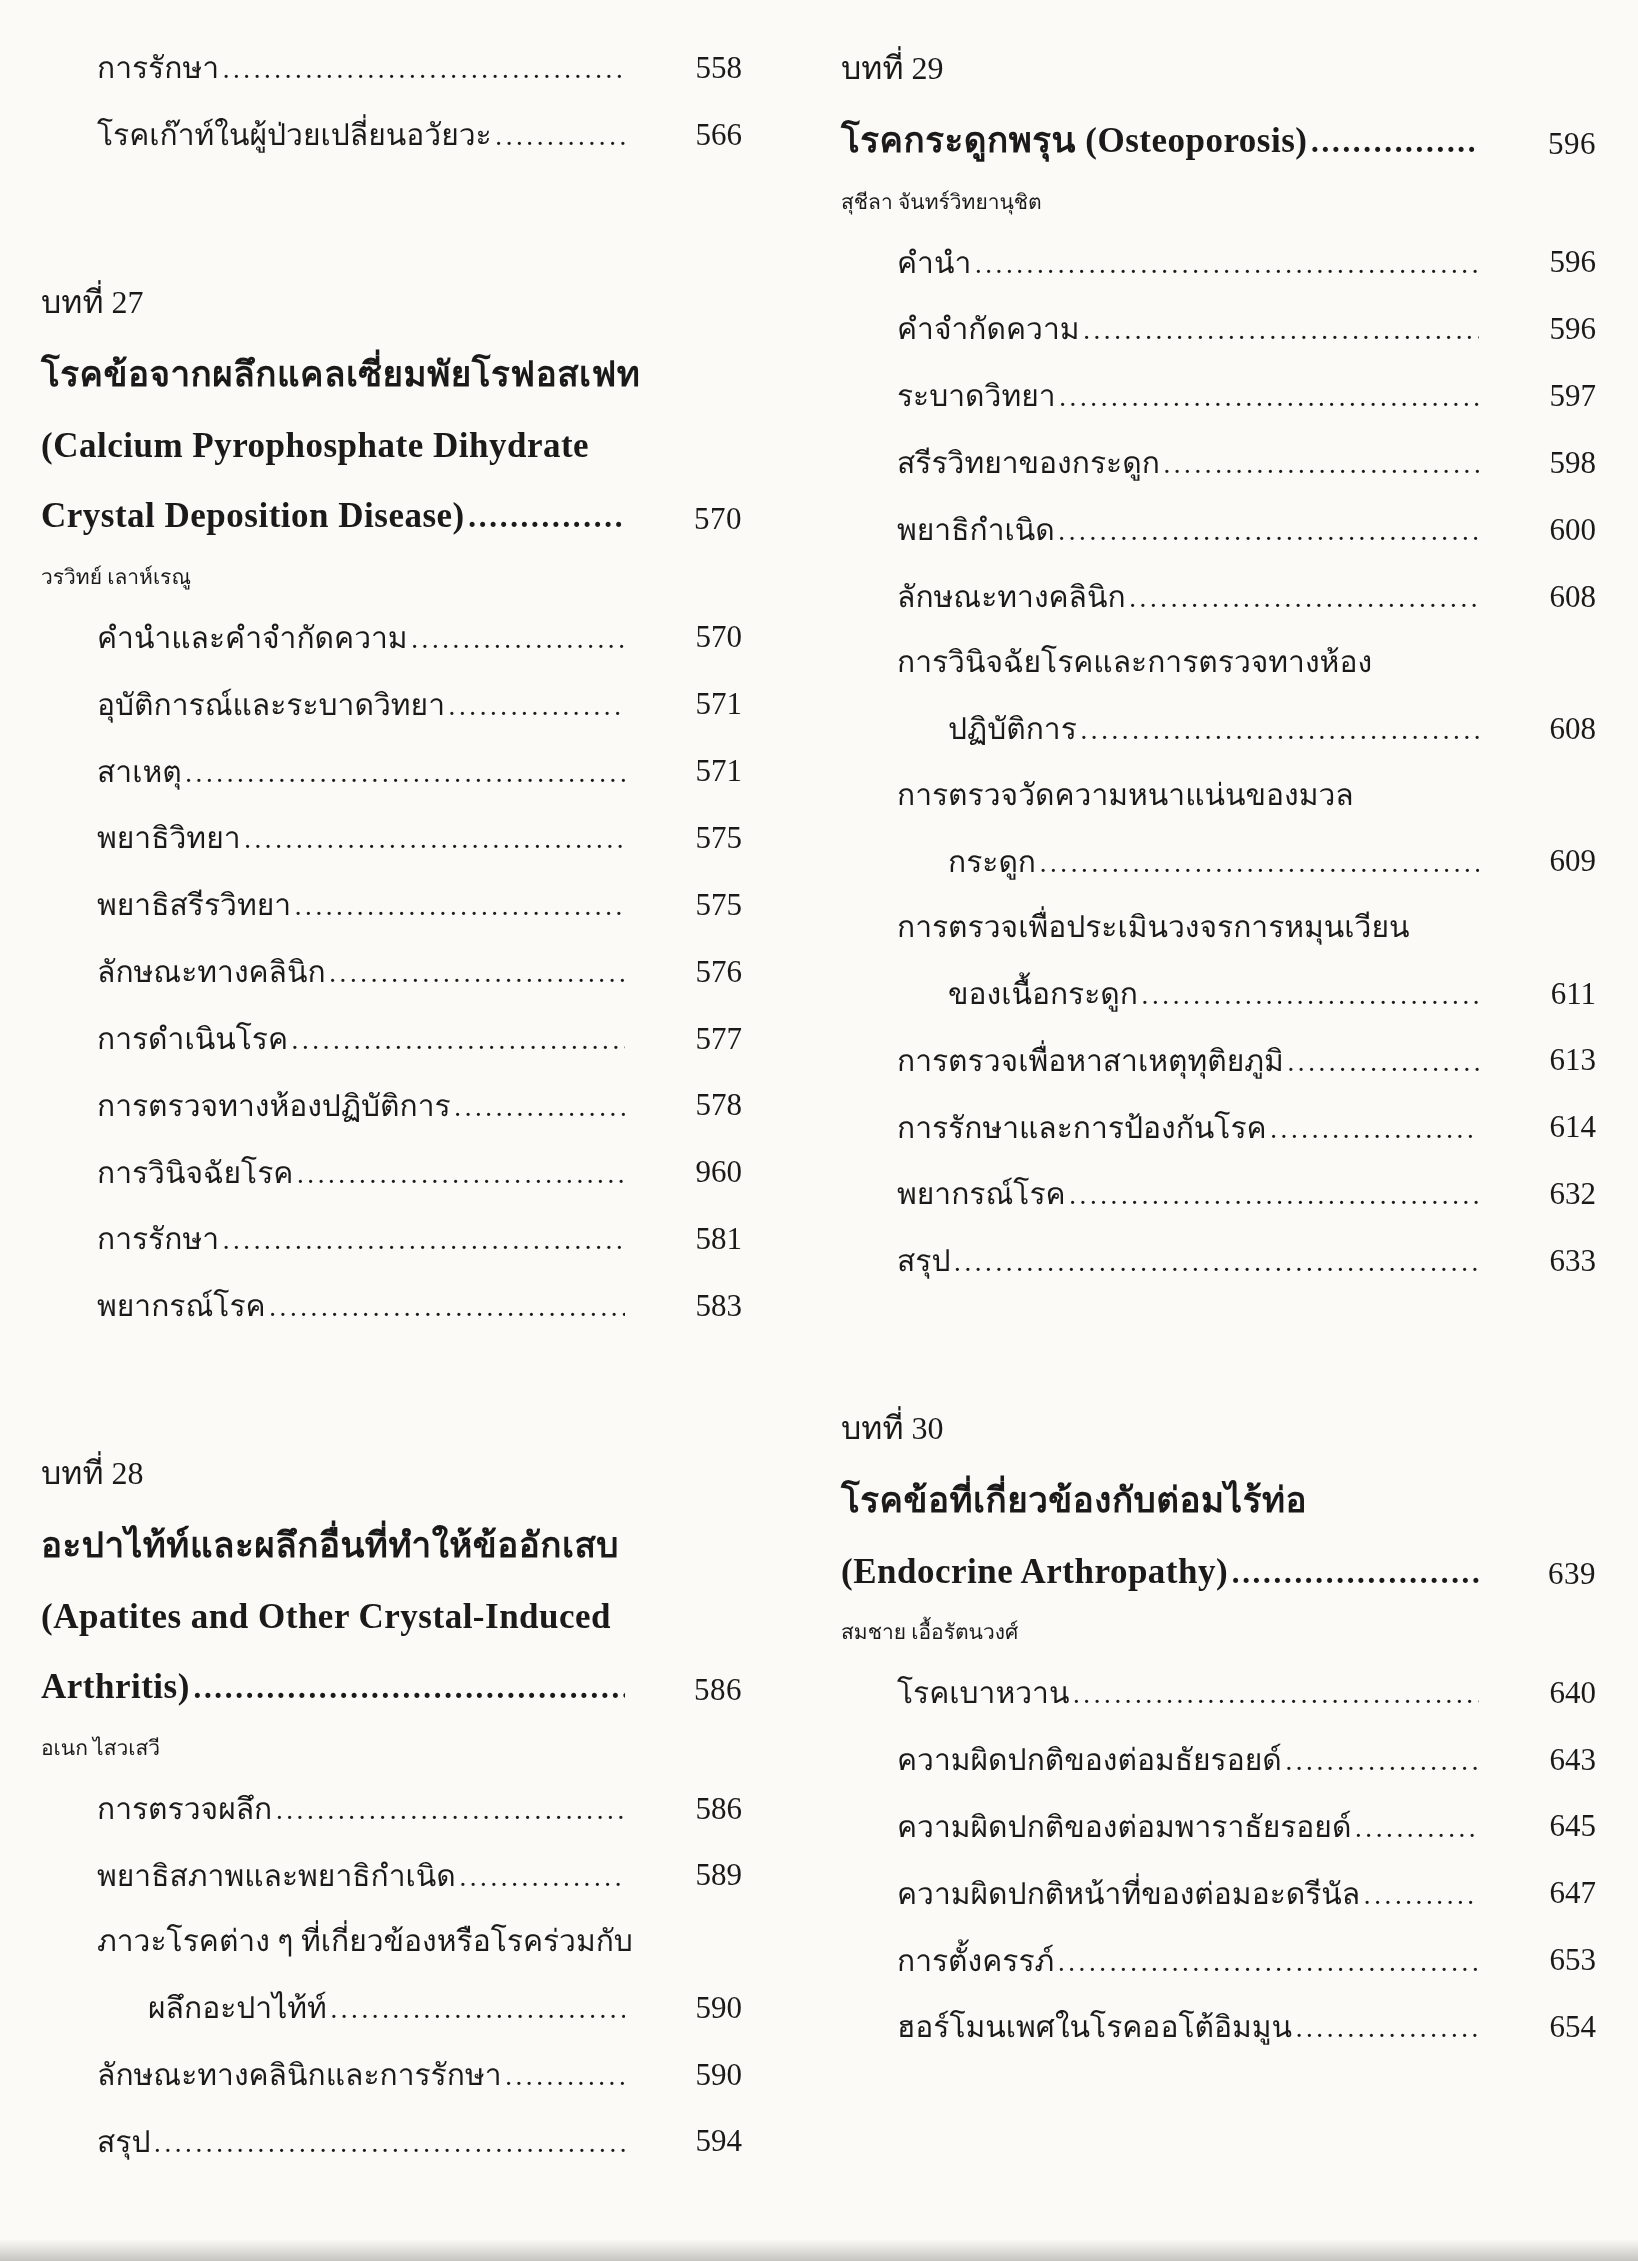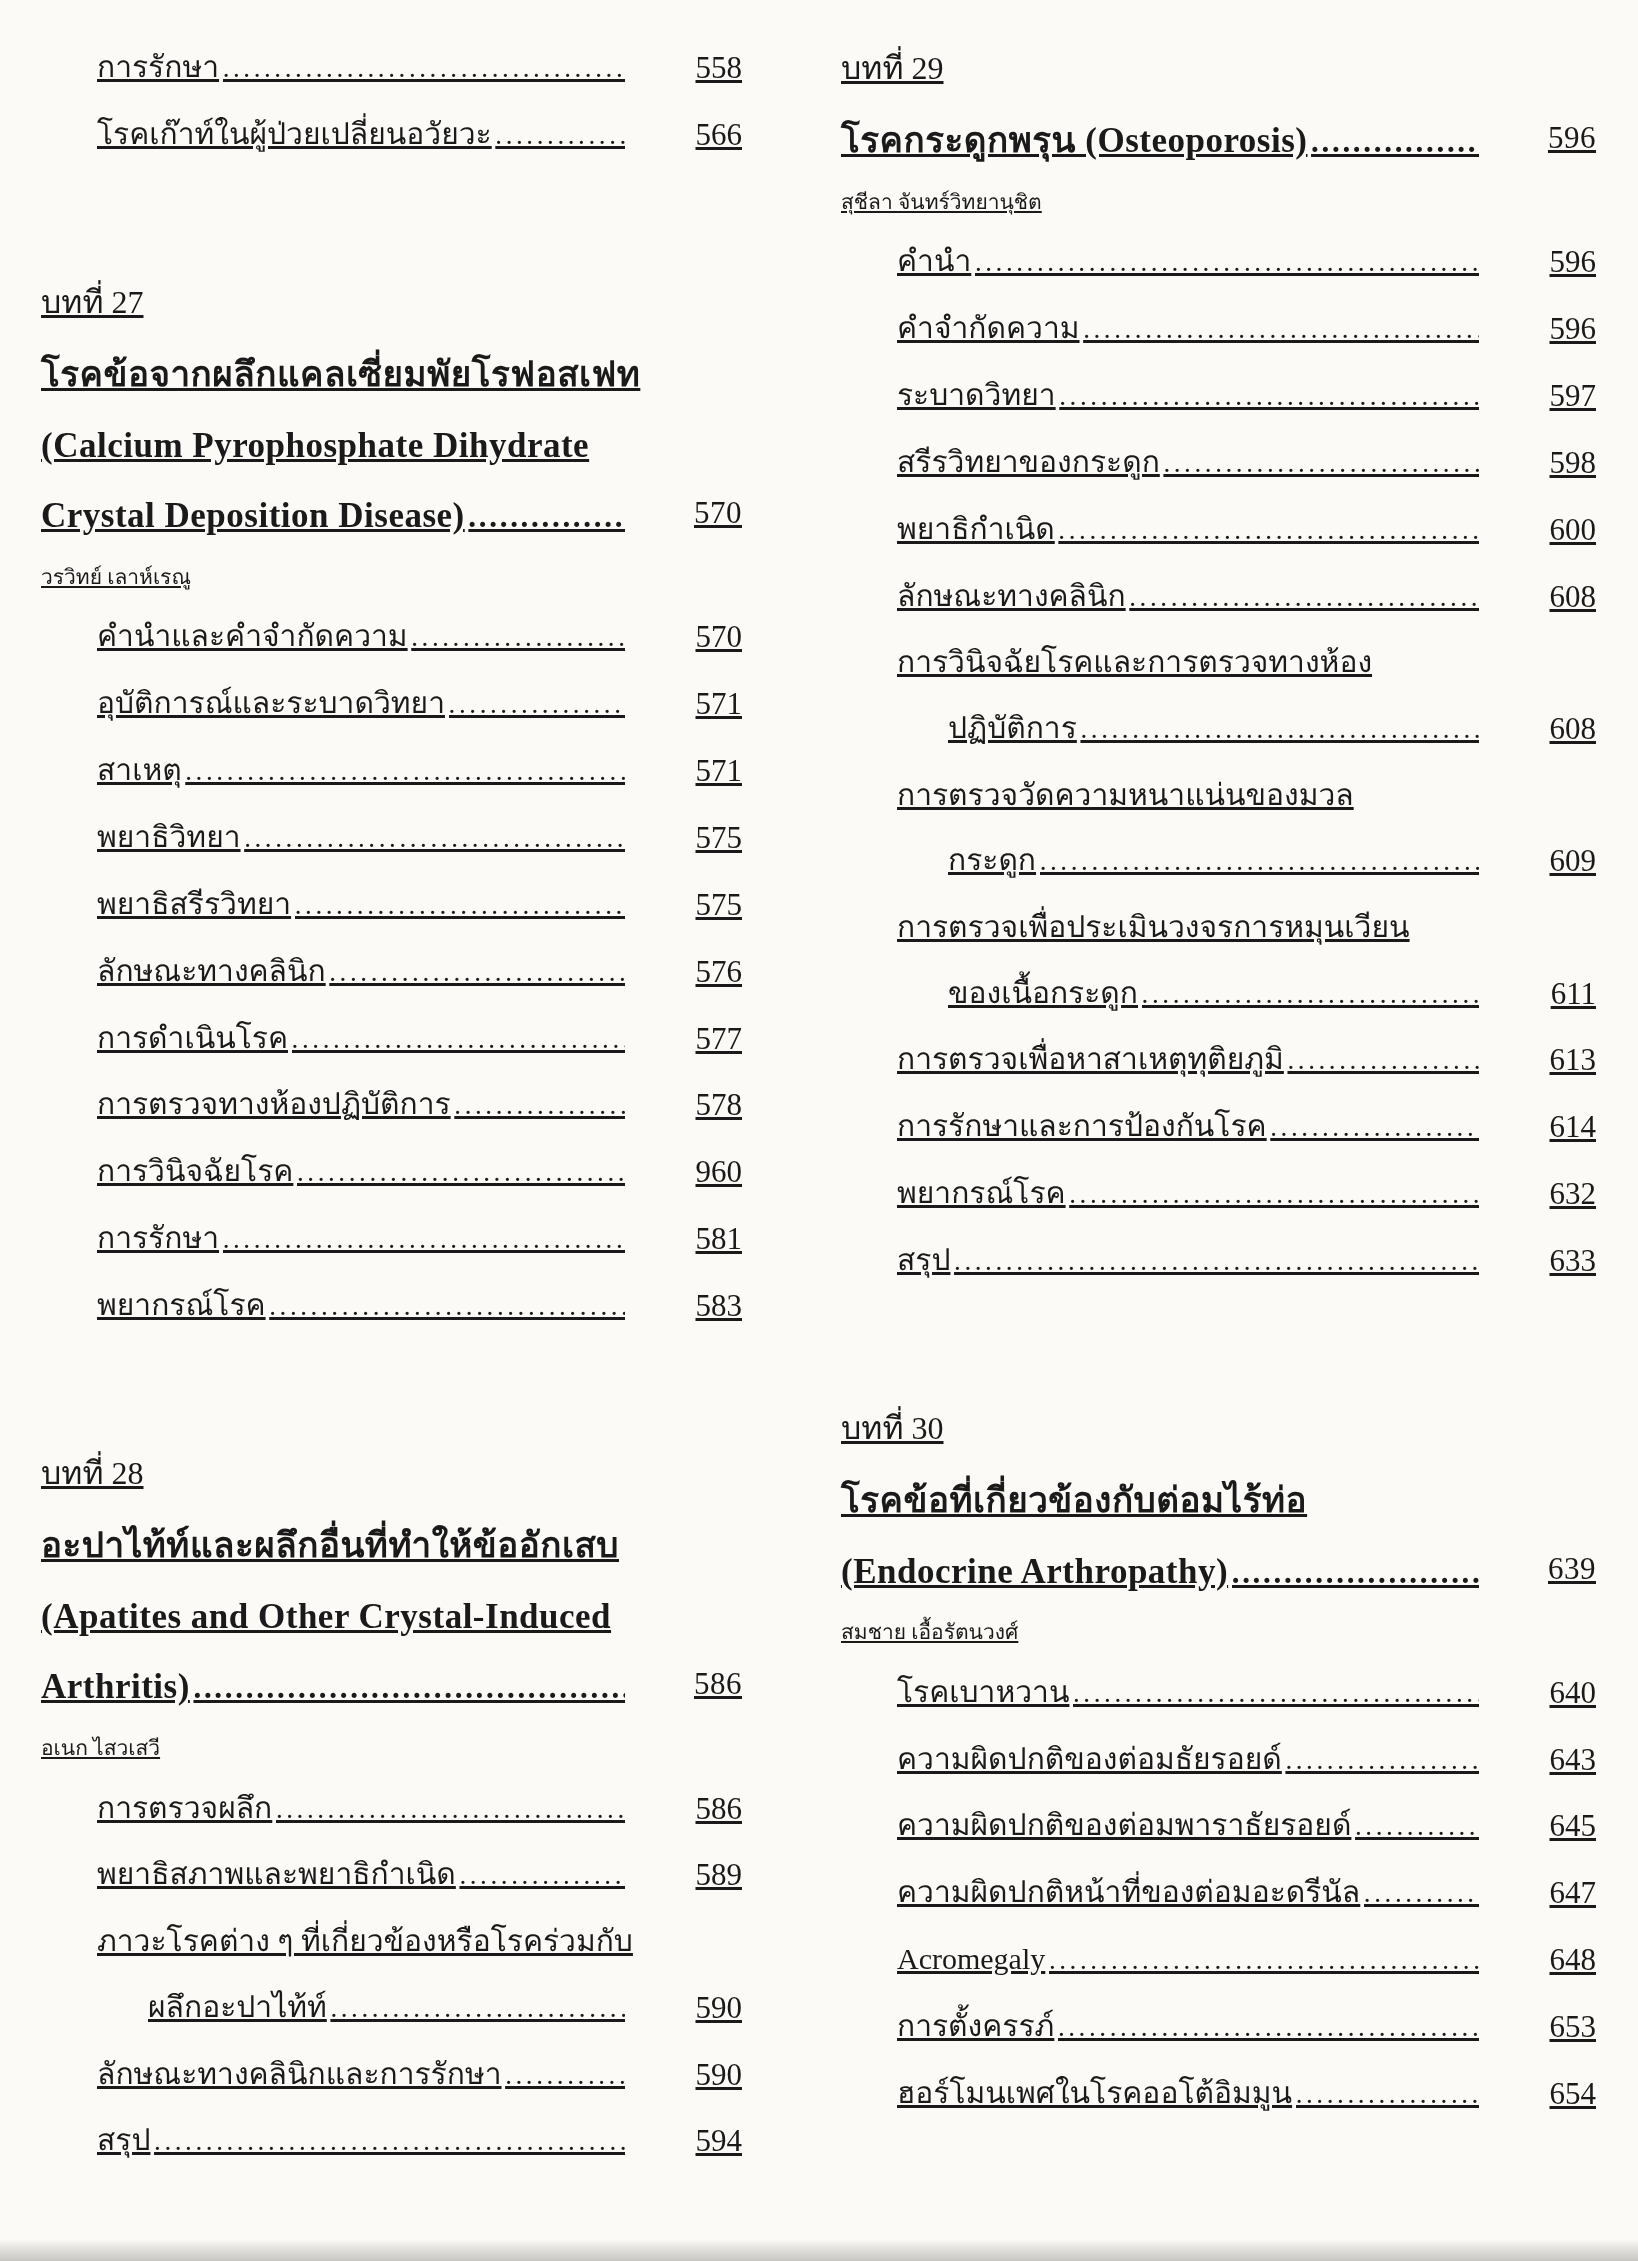--- a/index.html
+++ b/index.html
@@ -9,21 +9,21 @@
     font-family:"Liberation Serif","DejaVu Serif",serif;
     color:#1a1a1a;
     overflow:hidden;
     position:relative;
   }
   .page{position:absolute;inset:0;}
   .col{position:absolute;top:47px;}
   .col-left{left:41px;width:701px;}
   .col-right{left:841px;width:755px;}
 
-  .row{display:flex;align-items:flex-start;font-size:30px;line-height:1.35;margin-bottom:25px;text-decoration:underline;}
+  .row{display:flex;align-items:flex-end;font-size:30px;line-height:1.35;margin-bottom:25px;}
   .chapter{font-size:32px;margin-bottom:27px;}
   .title,.title_page{font-weight:700;font-size:35px;margin-bottom:23.5px;letter-spacing:0.5px;}
   .author{font-size:21px;margin-bottom:25px;}
   .item{padding-left:56px;}
   .wrap_first{padding-left:56px;}
   .wrap_second{padding-left:107px;}
   .gap{height:100px;}
 
   .label{white-space:nowrap;}
   .dots{flex:1;overflow:hidden;white-space:nowrap;margin:0 12.7px 0 3.6px;}
@@ -290,25 +290,20 @@
         <span class="label">ความผิดปกติของต่อมพาราธัยรอยด์</span>
         <span class="dots"></span>
         <span class="page-num">645</span>
       </div>
       <div class="row item">
         <span class="label">ความผิดปกติหน้าที่ของต่อมอะดรีนัล</span>
         <span class="dots"></span>
         <span class="page-num">647</span>
       </div>
       <div class="row item">
-        <span class="label">Acromegaly</span>
-        <span class="dots"></span>
-        <span class="page-num">648</span>
-      </div>
-      <div class="row item">
         <span class="label">การตั้งครรภ์</span>
         <span class="dots"></span>
         <span class="page-num">653</span>
       </div>
       <div class="row item">
         <span class="label">ฮอร์โมนเพศในโรคออโต้อิมมูน</span>
         <span class="dots"></span>
         <span class="page-num">654</span>
       </div>
     </div>

